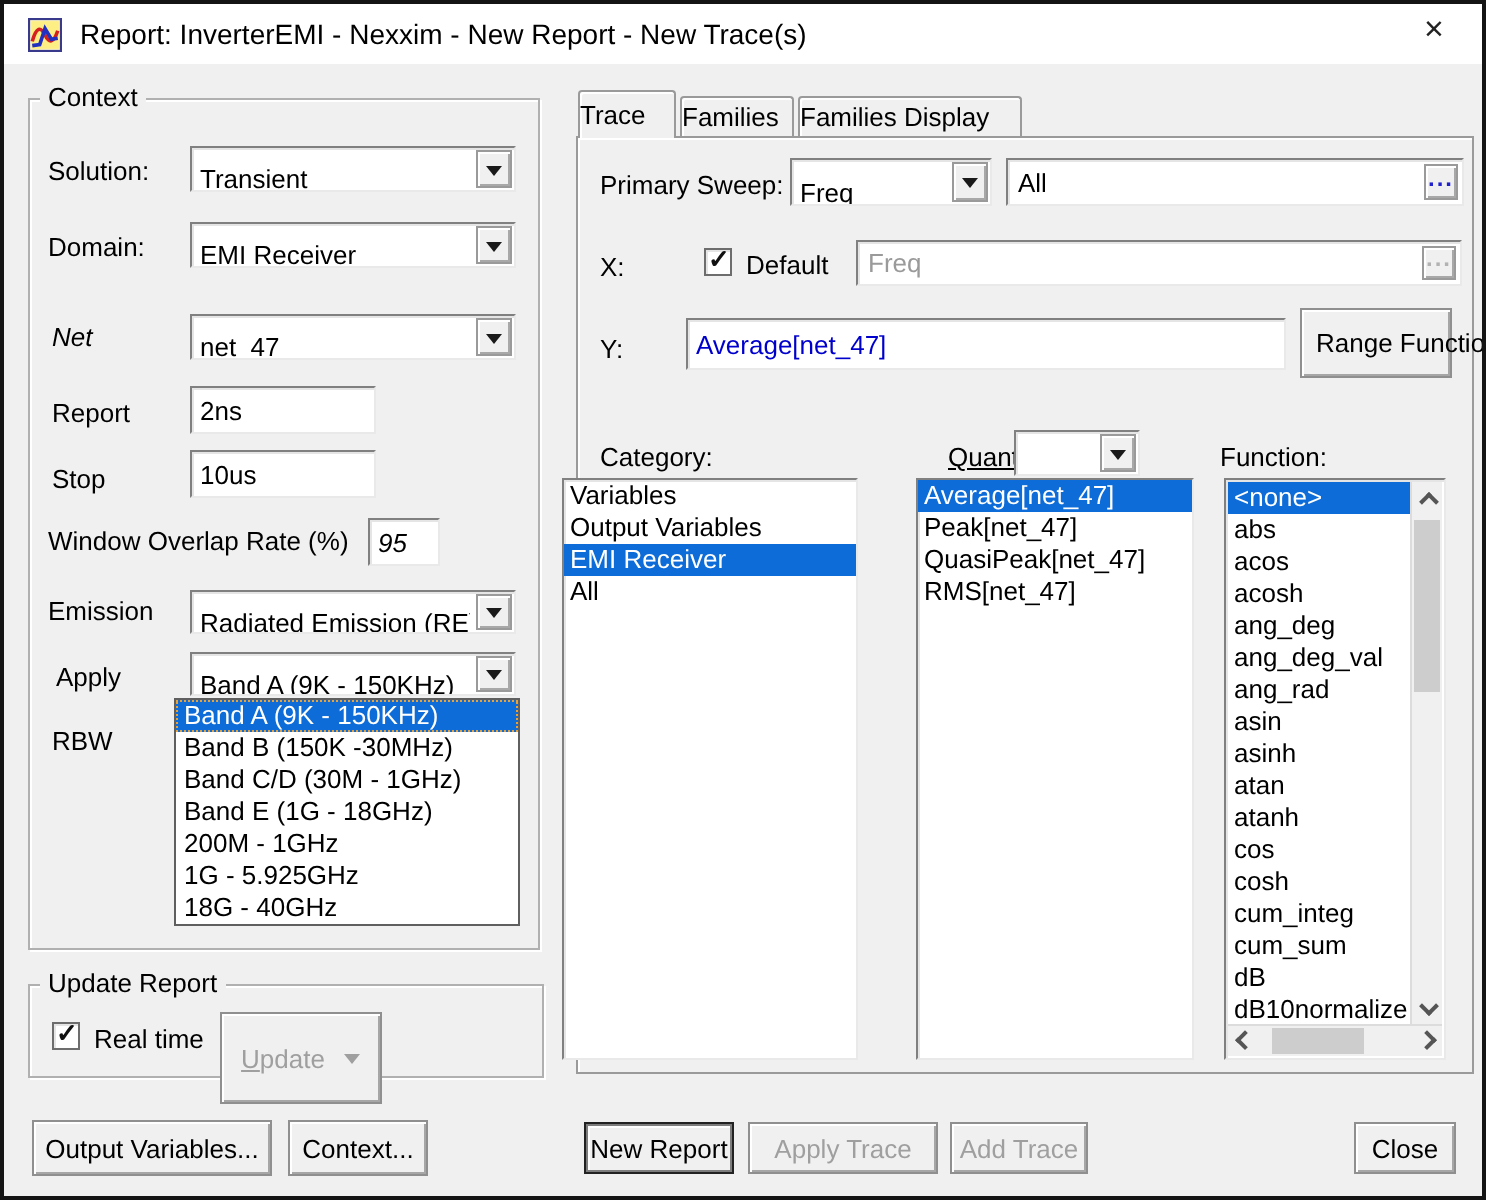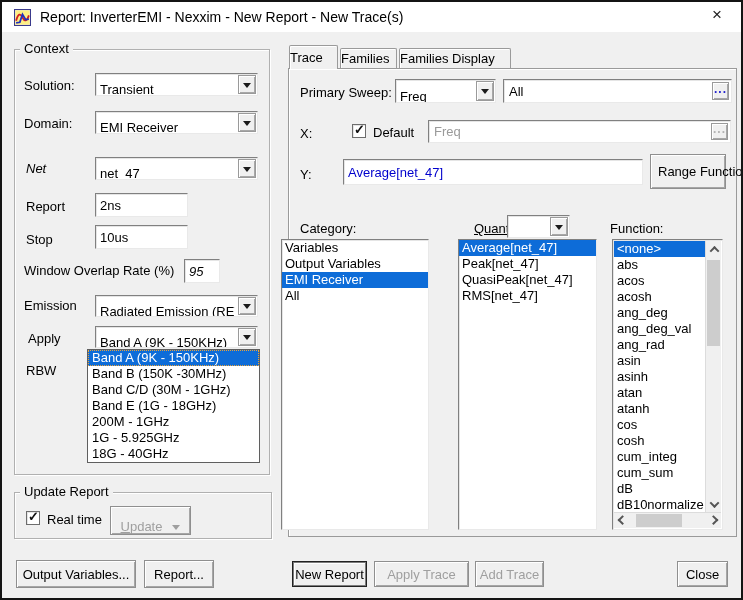--- a/index.html
+++ b/index.html
@@ -120,21 +120,21 @@
     <span class="txt">Band A (9K - 150KHz)</span>
     <span class="arrow"></span>
   </div>
 
   <div class="lbl" style="left:26px; top:363px;">RBW</div>
 
   <div class="group" style="left:14px; top:492px; width:258px; height:47px;"></div>
   <div class="legend" style="left:20px; top:485px;">Update Report</div>
   <div class="checkbox checked" style="left:26px; top:511px;"></div>
   <div class="lbl" style="left:47px; top:512px;">Real time</div>
-  <div class="btn disabled" style="left:110px; top:506px; width:81px; height:29px;align-items:flex-end;">
+  <div class="btn disabled" style="left:110px; top:506px; width:81px; height:46px;">
     <span class="disabled-btn-label">Update</span>
     <span class="upd-arrow"></span>
   </div>
 
   <div class="popup">
       <div class="li sel">Band A (9K - 150KHz)</div>
       <div class="li">Band B (150K -30MHz)</div>
       <div class="li">Band C/D (30M - 1GHz)</div>
       <div class="li">Band E (1G - 18GHz)</div>
       <div class="li">200M - 1GHz</div>
@@ -236,21 +236,21 @@
       <div class="sb-btn" style="right:0;">
           <span class="chev right"></span>
         </div>
     </div>
   </div>
 
   <div class="btn" style="left:16px; top:560px; width:120px; height:28px;">
     <span>Output Variables...</span>
   </div>
   <div class="btn" style="left:144px; top:560px; width:70px; height:28px;">
-    <span>Report...</span>
+    <span>Context...</span>
   </div>
   <div class="btn default" style="left:292px; top:561px; width:75px; height:26px;">
     <span>New Report</span>
   </div>
   <div class="btn disabled" style="left:374px; top:561px; width:95px; height:26px;">
     <span>Apply Trace</span>
   </div>
   <div class="btn disabled" style="left:475px; top:561px; width:69px; height:26px;">
     <span>Add Trace</span>
   </div>

